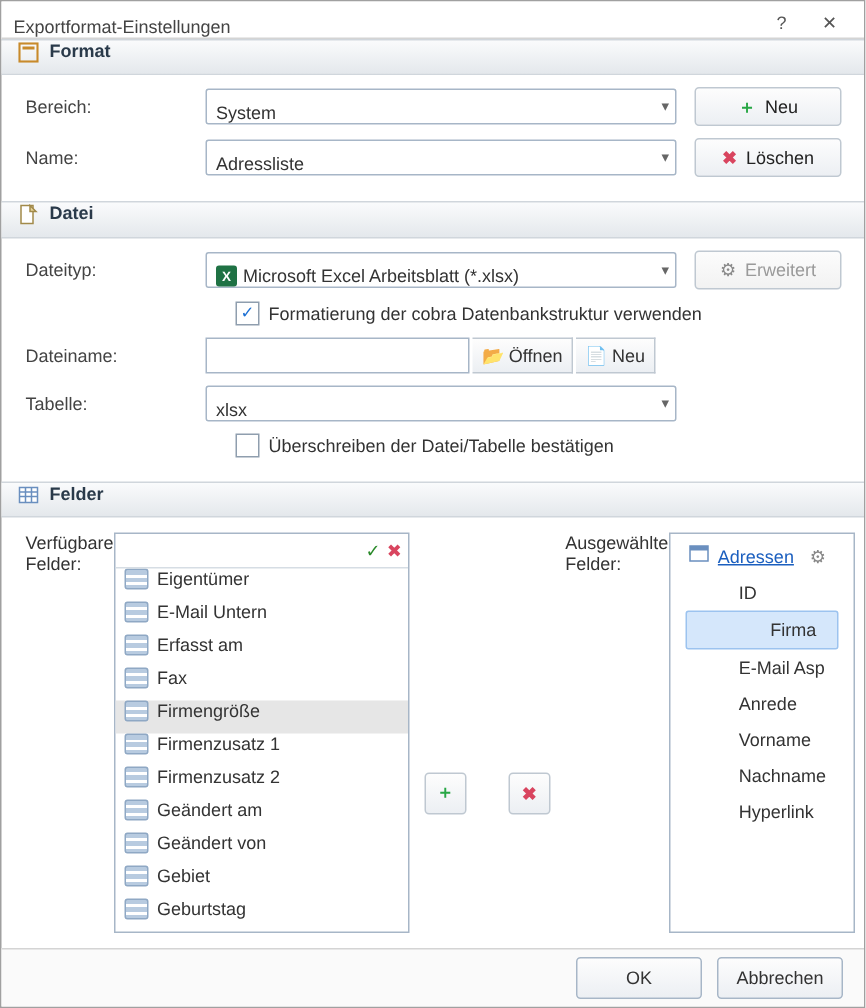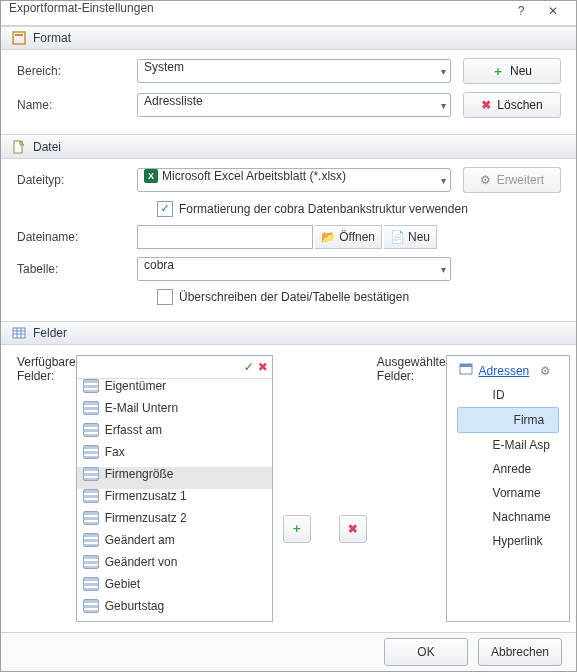--- a/index.html
+++ b/index.html
@@ -1,28 +1,28 @@
 <!DOCTYPE html>
 <html><head>
 <meta charset="utf-8">
 <style>
   html,body{margin:0;padding:0;font-family:"Segoe UI",Tahoma,sans-serif;font-size:12px;color:#333;background:#f0f0f0}
   .window{width:577px;height:672px;box-sizing:border-box;background:#fff;border:1px solid #a0a0a0;display:flex;flex-direction:column;position:relative}
   
-  .titlebar{height:28px;display:flex;align-items:flex-start;padding:0 8px;border-bottom:1px solid #d4d4d4;background:#fff}
+  .titlebar{height:28px;display:flex;align-items:flex-end;padding:0 8px;border-bottom:1px solid #d4d4d4;background:#fff}
   .titlebar .title{flex:1;color:#444}
   .titlebar .tbtn{width:30px;height:20px;display:flex;align-items:center;justify-content:center;margin-left:2px;color:#555;border-radius:2px}
   
-  .sechdr{display:flex;align-items:center;height:26px;padding:0 10px;background:linear-gradient(#fafbfc,#e4e8ec);border-top:1px solid #d0d6dc;border-bottom:1px solid #d0d6dc;font-weight:400;color:#2a3a4a}
+  .sechdr{display:flex;align-items:flex-start;height:26px;padding:0 10px;background:linear-gradient(#fafbfc,#e4e8ec);border-top:1px solid #d0d6dc;border-bottom:1px solid #d0d6dc;font-weight:700;color:#2a3a4a}
   .sechdr .sicon{width:16px;height:16px;margin-right:6px;display:flex;align-items:center;justify-content:center}
   
   .panel{padding:8px 16px}
   .row{display:flex;align-items:center;margin-bottom:8px;min-height:24px}
   .lbl{width:120px;color:#444}
-  .dd{flex:1;height:22px;display:flex;align-items:flex-start;border:1px solid #a7b6c7;background:#fff;padding:0 6px;position:relative;border-radius:2px}
+  .dd{flex:1;height:22px;display:flex;align-items:flex-end;border:1px solid #a7b6c7;background:#fff;padding:0 6px;position:relative;border-radius:2px}
   .dd .caret{position:absolute;right:4px;top:50%;transform:translateY(-50%);font-size:10px;color:#666}
   .dd.inset{flex:0 0 300px}
   .btncol{width:96px;margin-left:12px}
   .btn{height:24px;display:flex;align-items:center;justify-content:center;border:1px solid #bfc8d1;border-radius:3px;background:linear-gradient(#fdfdfd,#eceff3);color:#222;gap:6px}
   .btn.small{width:96px}
   .btn.iconbtn{width:26px;height:26px}
   .btn.dis{color:#9a9a9a;background:linear-gradient(#fcfcfc,#f2f2f2)}
   .cb{width:14px;height:14px;border:1px solid #8f9eae;margin-right:6px;display:inline-flex;align-items:center;justify-content:center;font-size:11px;color:#1b6fd3;background:#fff}
   .cbrow{display:flex;align-items:center;margin-left:120px;margin-bottom:8px}
   
@@ -158,21 +158,21 @@
         </div>
         <div class="mini">
           <span class="ic-new">📄</span>
           <span>Neu</span>
         </div>
       </div>
     </div>
     <div class="row">
       <span class="lbl">Tabelle:</span>
       <div class="dd inset">
-        <span>cobra</span>
+        <span>xlsx</span>
         <span class="caret">▾</span>
       </div>
     </div>
     <div class="cbrow" style="margin-left:140px">
       <span class="cb"></span>
       <span>Überschreiben der Datei/Tabelle bestätigen</span>
     </div>
   </div>
 
   <div class="sechdr">

